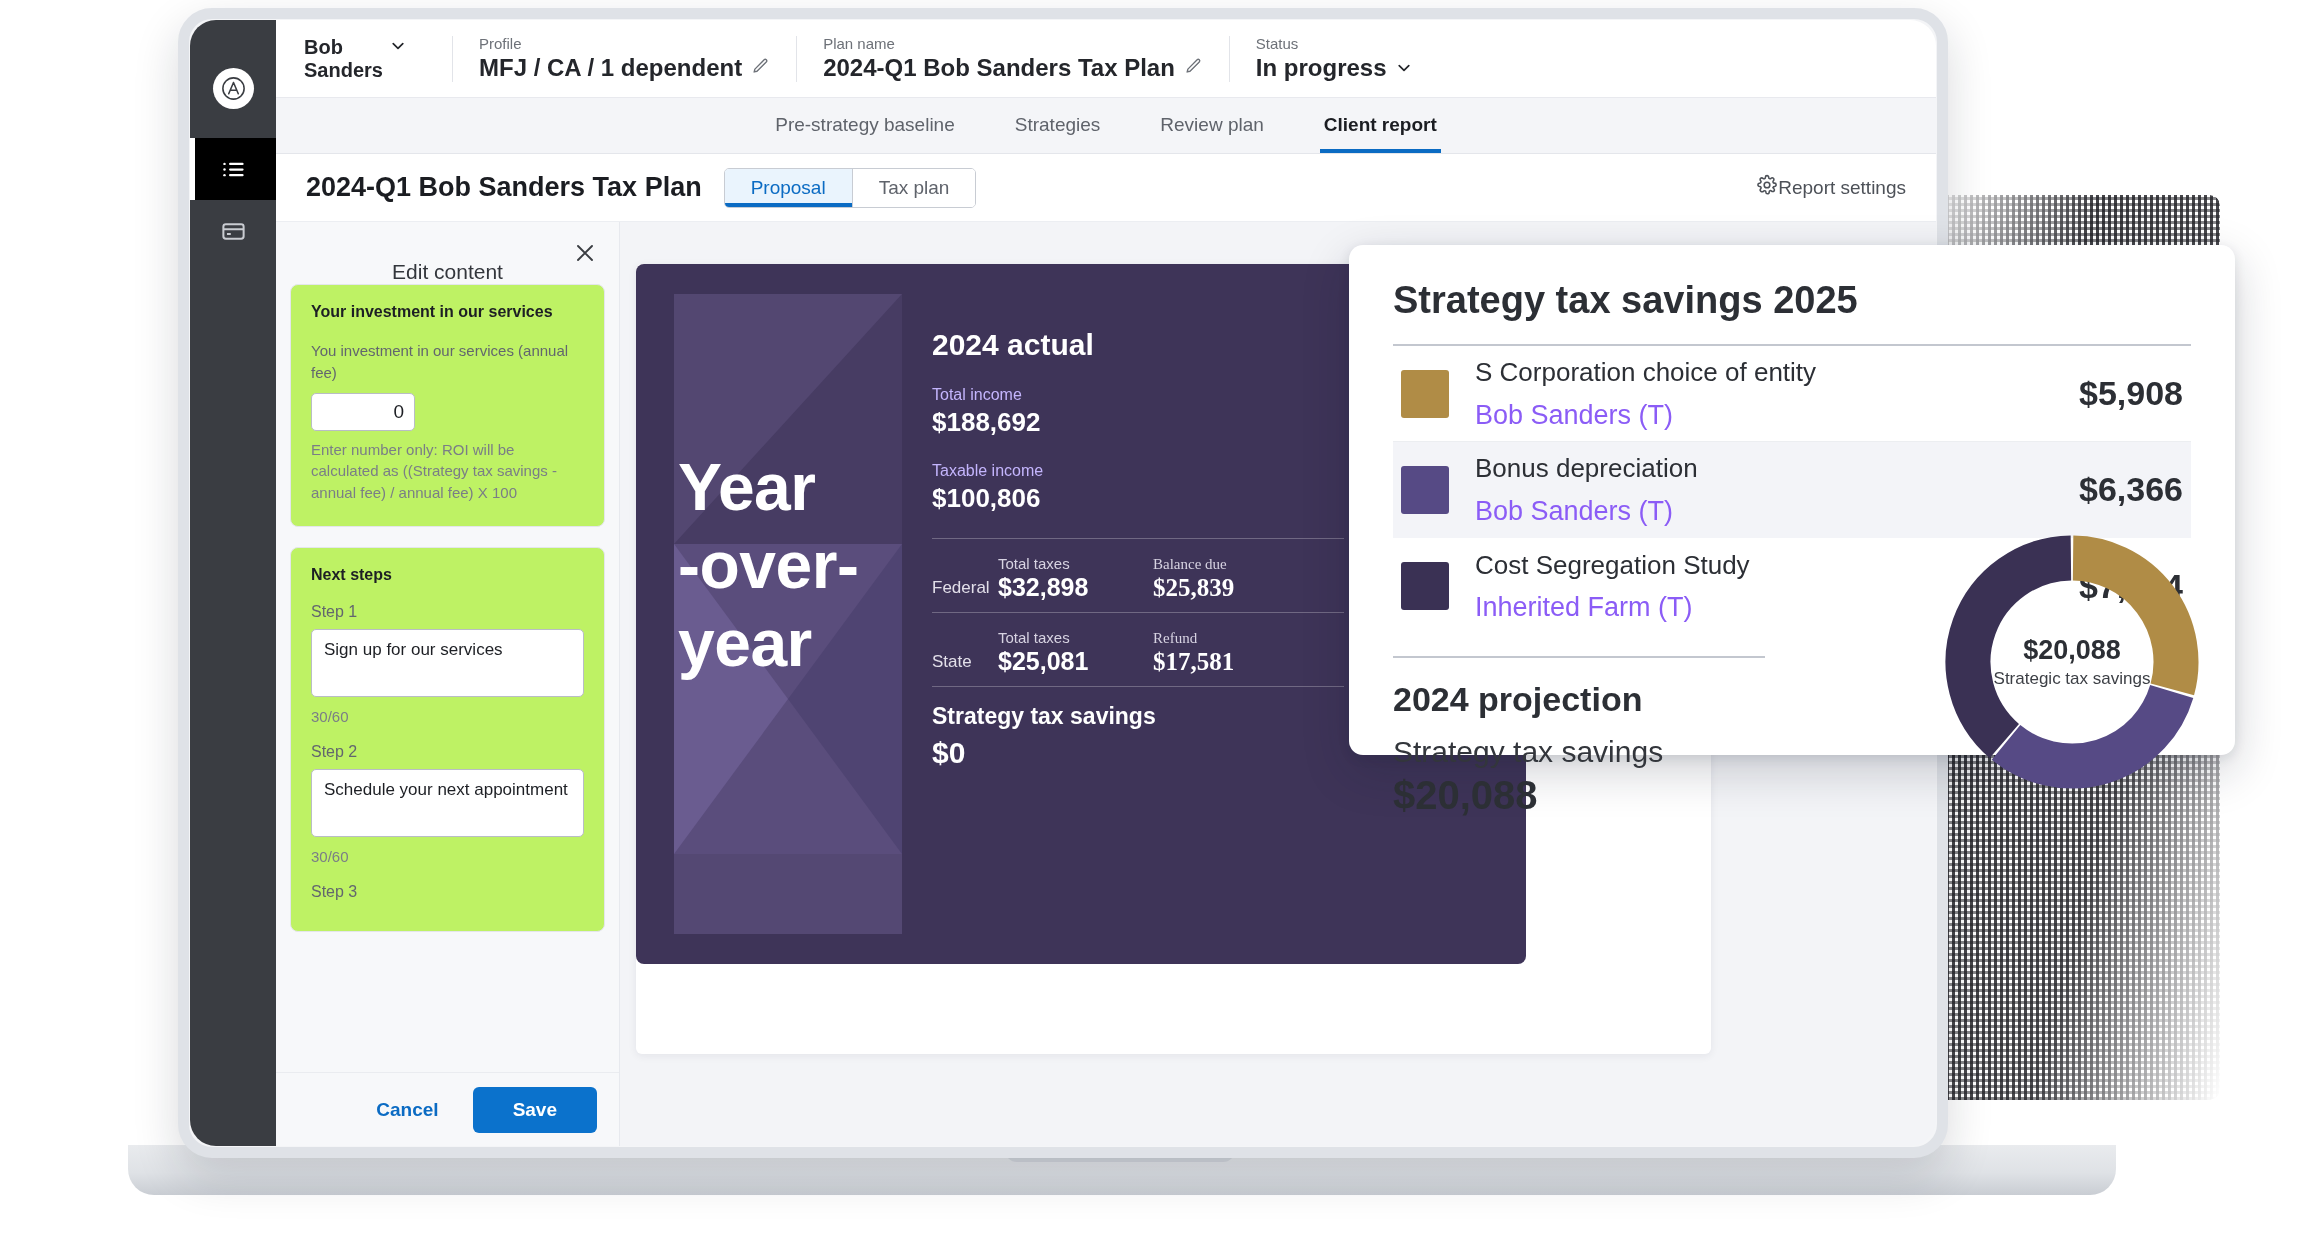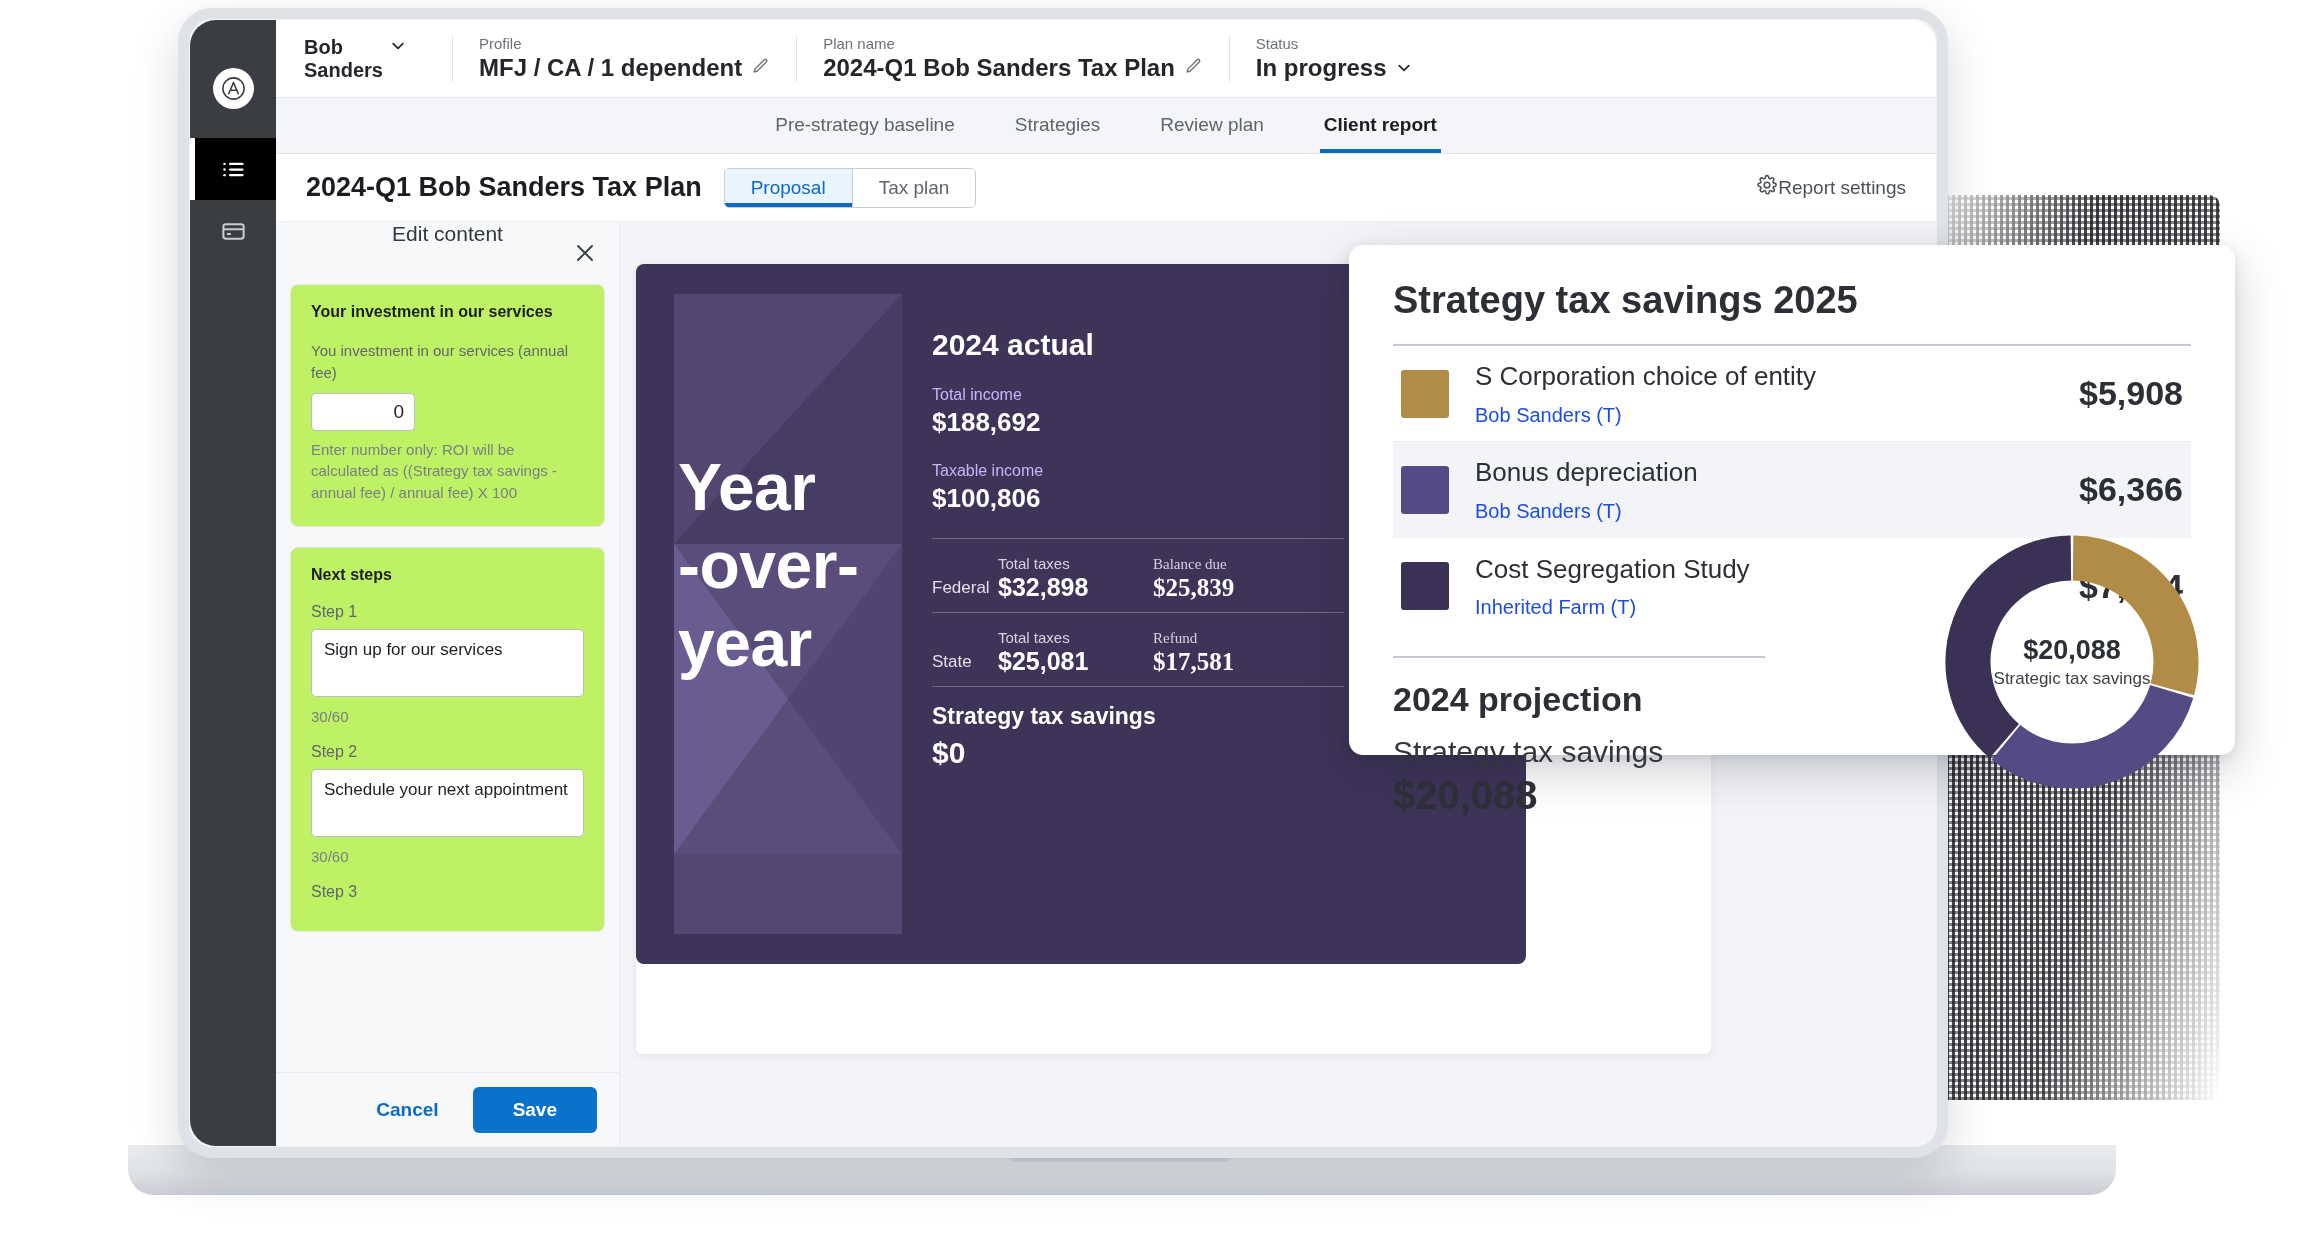--- a/index.html
+++ b/index.html
@@ -132,21 +132,21 @@
     background:#f3f4f7;
   }
 
   
   .editpanel{
     position:absolute; left:0; top:0; width:344px; height:924px;
     background:#f7f8fa; border-right:1px solid #e7e9ee;
     display:flex; flex-direction:column;
   }
   .ep-head{
-    height:62px; display:flex; align-items:flex-start; justify-content:center;
+    height:62px; display:flex; align-items:flex-end; justify-content:center;
     position:relative; flex:none;
   }
   .ep-title{ font-size:21px; color:#33363c; }
   .ep-close{
     position:absolute; right:22px; top:50%; transform:translateY(-50%);
     width:24px; height:24px; cursor:pointer;
   }
   .ep-scroll{ flex:1; overflow:hidden; padding:0 14px; }
   .card{
     background:#bef264; border:1px solid #e4e6eb; border-radius:8px;
@@ -221,21 +221,21 @@
   .fc-title{ font-size:38px; font-weight:700; color:#2c2f35; }
   .fc-rule{ height:2px; background:#c3c7cf; margin:22px 0 0; }
   .srow{
     display:flex; align-items:center; height:96px; padding:0 8px;
     border-bottom:1px solid #eceef1;
   }
   .srow.hl{ background:#f3f4f8; border-bottom-color:transparent; }
   .swatch{ width:48px; height:48px; border-radius:3px; flex:none; }
   .sinfo{ margin-left:26px; flex:1; }
   .sname{ font-size:26px; color:#2c2f35; line-height:1.25; }
-  .sowner{ font-size:20px; color:#1d4ed8; margin-top:11px; }
+  .sowner{ font-size:27px; color:#8b5cf6; margin-top:11px; }
   .samt{ font-size:34px; font-weight:700; color:#2c2f35; white-space:nowrap; }
 
   .fc-rule2{ height:2px; background:#c3c7cf; width:372px; margin:22px 0 0; }
   .proj-title{ font-size:34px; font-weight:700; color:#2c2f35; margin-top:22px; }
   .proj-sub{ font-size:30px; color:#33363c; margin-top:16px; }
   .proj-val{ font-size:40px; font-weight:700; color:#2c2f35; margin-top:4px; }
 
   .donut-wrap{ position:absolute; right:36px; bottom:-34px; width:254px; height:254px; }
   .donut-center{
     position:absolute; left:0; top:0; width:254px; height:254px;

